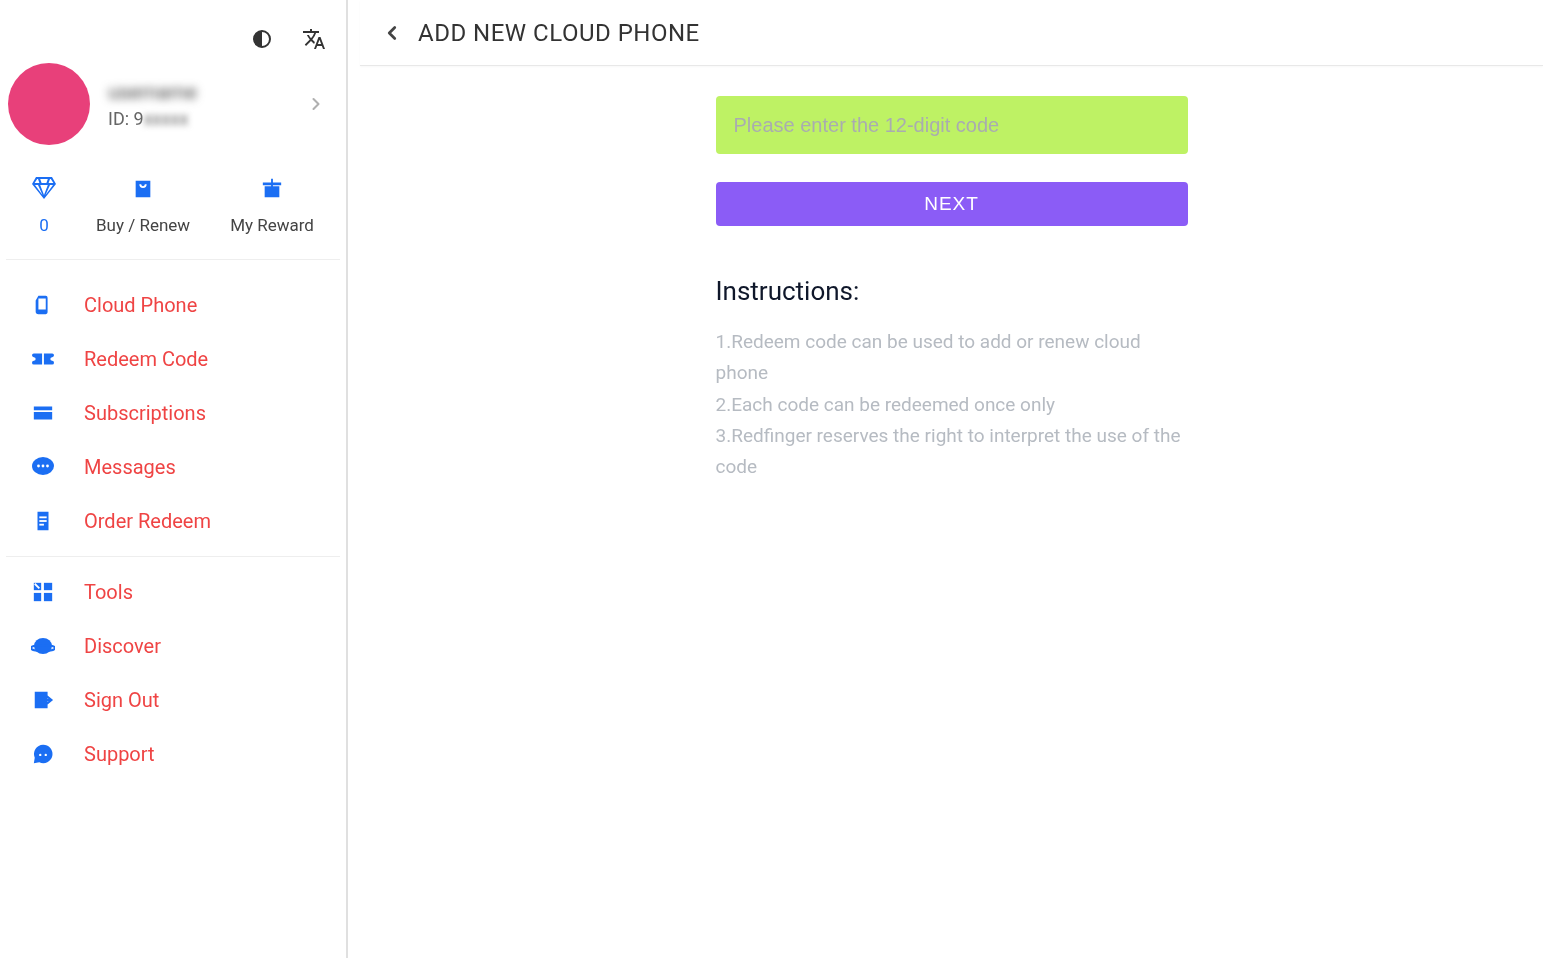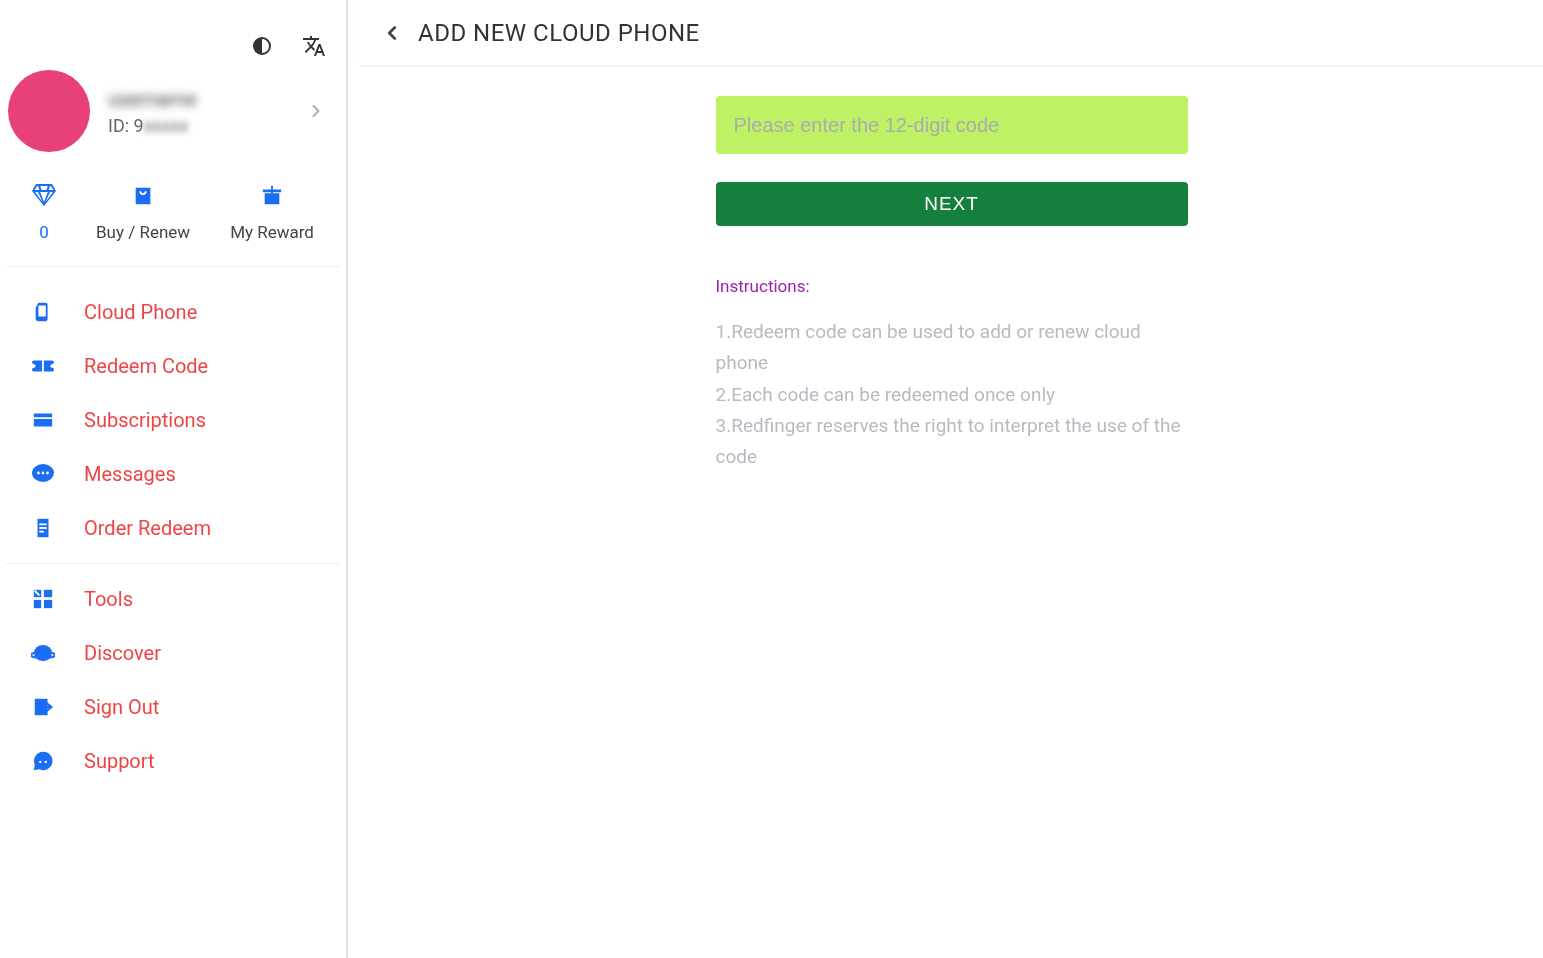--- a/index.html
+++ b/index.html
@@ -1,17 +1,17 @@
 <!DOCTYPE html>
 <html><head>
 <meta charset="utf-8">
 <style>
 * { margin: 0; padding: 0; box-sizing: border-box; }
 body { font-family: -apple-system, "Segoe UI", Roboto, Arial, sans-serif; background: #fff; width: 1543px; height: 958px; overflow: hidden; display: flex; }
-.sidebar { width: 348px; height: 100%; border-right: 2px solid #e0e0e0; display: flex; flex-direction: column; padding-top: 24px; }
+.sidebar { width: 348px; height: 100%; border-right: 2px solid #e0e0e0; display: flex; flex-direction: column; padding-top: 17px; }
 .top-icons { display: flex; justify-content: flex-end; gap: 28px; padding: 10px 20px 6px 0; }
 .top-icons .icn { width: 24px; height: 24px; color: #333; cursor: pointer; }
 .profile-row { display: flex; align-items: center; padding: 6px 16px 10px 8px; position: relative; cursor: pointer; }
 .avatar { width: 82px; height: 82px; border-radius: 50%; background: #e8407a; flex-shrink: 0; margin-right: 18px; }
 .profile-text .uname { font-size: 20px; color: #444; filter: blur(4px); }
 .profile-text .uid { font-size: 18px; color: #666; margin-top: 4px; }
 .profile-text .uid .blur { filter: blur(3px); }
 .chev { position: absolute; right: 20px; color: #b0b0b0; }
 .chev svg { width: 20px; height: 20px; }
 .action-row { display: flex; justify-content: space-around; padding: 20px 6px 24px; border-bottom: 1px solid #eee; margin: 0 6px; }
@@ -25,23 +25,23 @@
 .nav-item .nlabel { margin-left: 28px; font-size: 20px; color: #ef4444; }
 .nav-sep { border-top: 1px solid #eee; margin: 8px 6px; }
 .main { flex: 1; display: flex; flex-direction: column; padding-left: 12px; }
 .header { height: 66px; display: flex; align-items: center; padding: 0 12px; border-bottom: 1px solid #e8e8e8; box-shadow: 0 1px 2px rgba(0,0,0,0.03); }
 .back-btn { width: 40px; height: 40px; display: flex; align-items: center; justify-content: center; cursor: pointer; color: #444; }
 .back-btn svg { width: 22px; height: 22px; }
 .hd-title { font-size: 24px; color: #333; letter-spacing: 0.5px; margin-left: 6px; }
 .content { flex: 1; display: flex; flex-direction: column; align-items: center; padding-top: 30px; }
 .code-input { width: 472px; height: 58px; background: #bef264; border: none; border-radius: 4px; padding: 0 18px; font-size: 20px; color: #333; outline: none; }
 .code-input::placeholder { color: #a9acb0; }
-.next-btn { width: 472px; height: 44px; margin-top: 28px; background: #15803d; color: #fff; border: none; border-radius: 4px; font-size: 19px; letter-spacing: 1px; cursor: pointer; }
+.next-btn { width: 472px; height: 44px; margin-top: 28px; background: #8b5cf6; color: #fff; border: none; border-radius: 4px; font-size: 19px; letter-spacing: 1px; cursor: pointer; }
 .ins-block { width: 472px; margin-top: 50px; text-align: left; }
-.ins-title { font-size: 17px; color: #a21caf; margin-bottom: 20px; }
+.ins-title { font-size: 26px; color: #0f172a; margin-bottom: 20px; }
 .ins-item { font-size: 19px; color: #b6bbc2; line-height: 1.65; }
 svg { display: block; }
 </style>
 </head>
 <body>
 
 <div class="sidebar">
   <div class="top-icons">
     <span class="icn">
       <svg viewBox="0 0 24 24" fill="currentColor">

